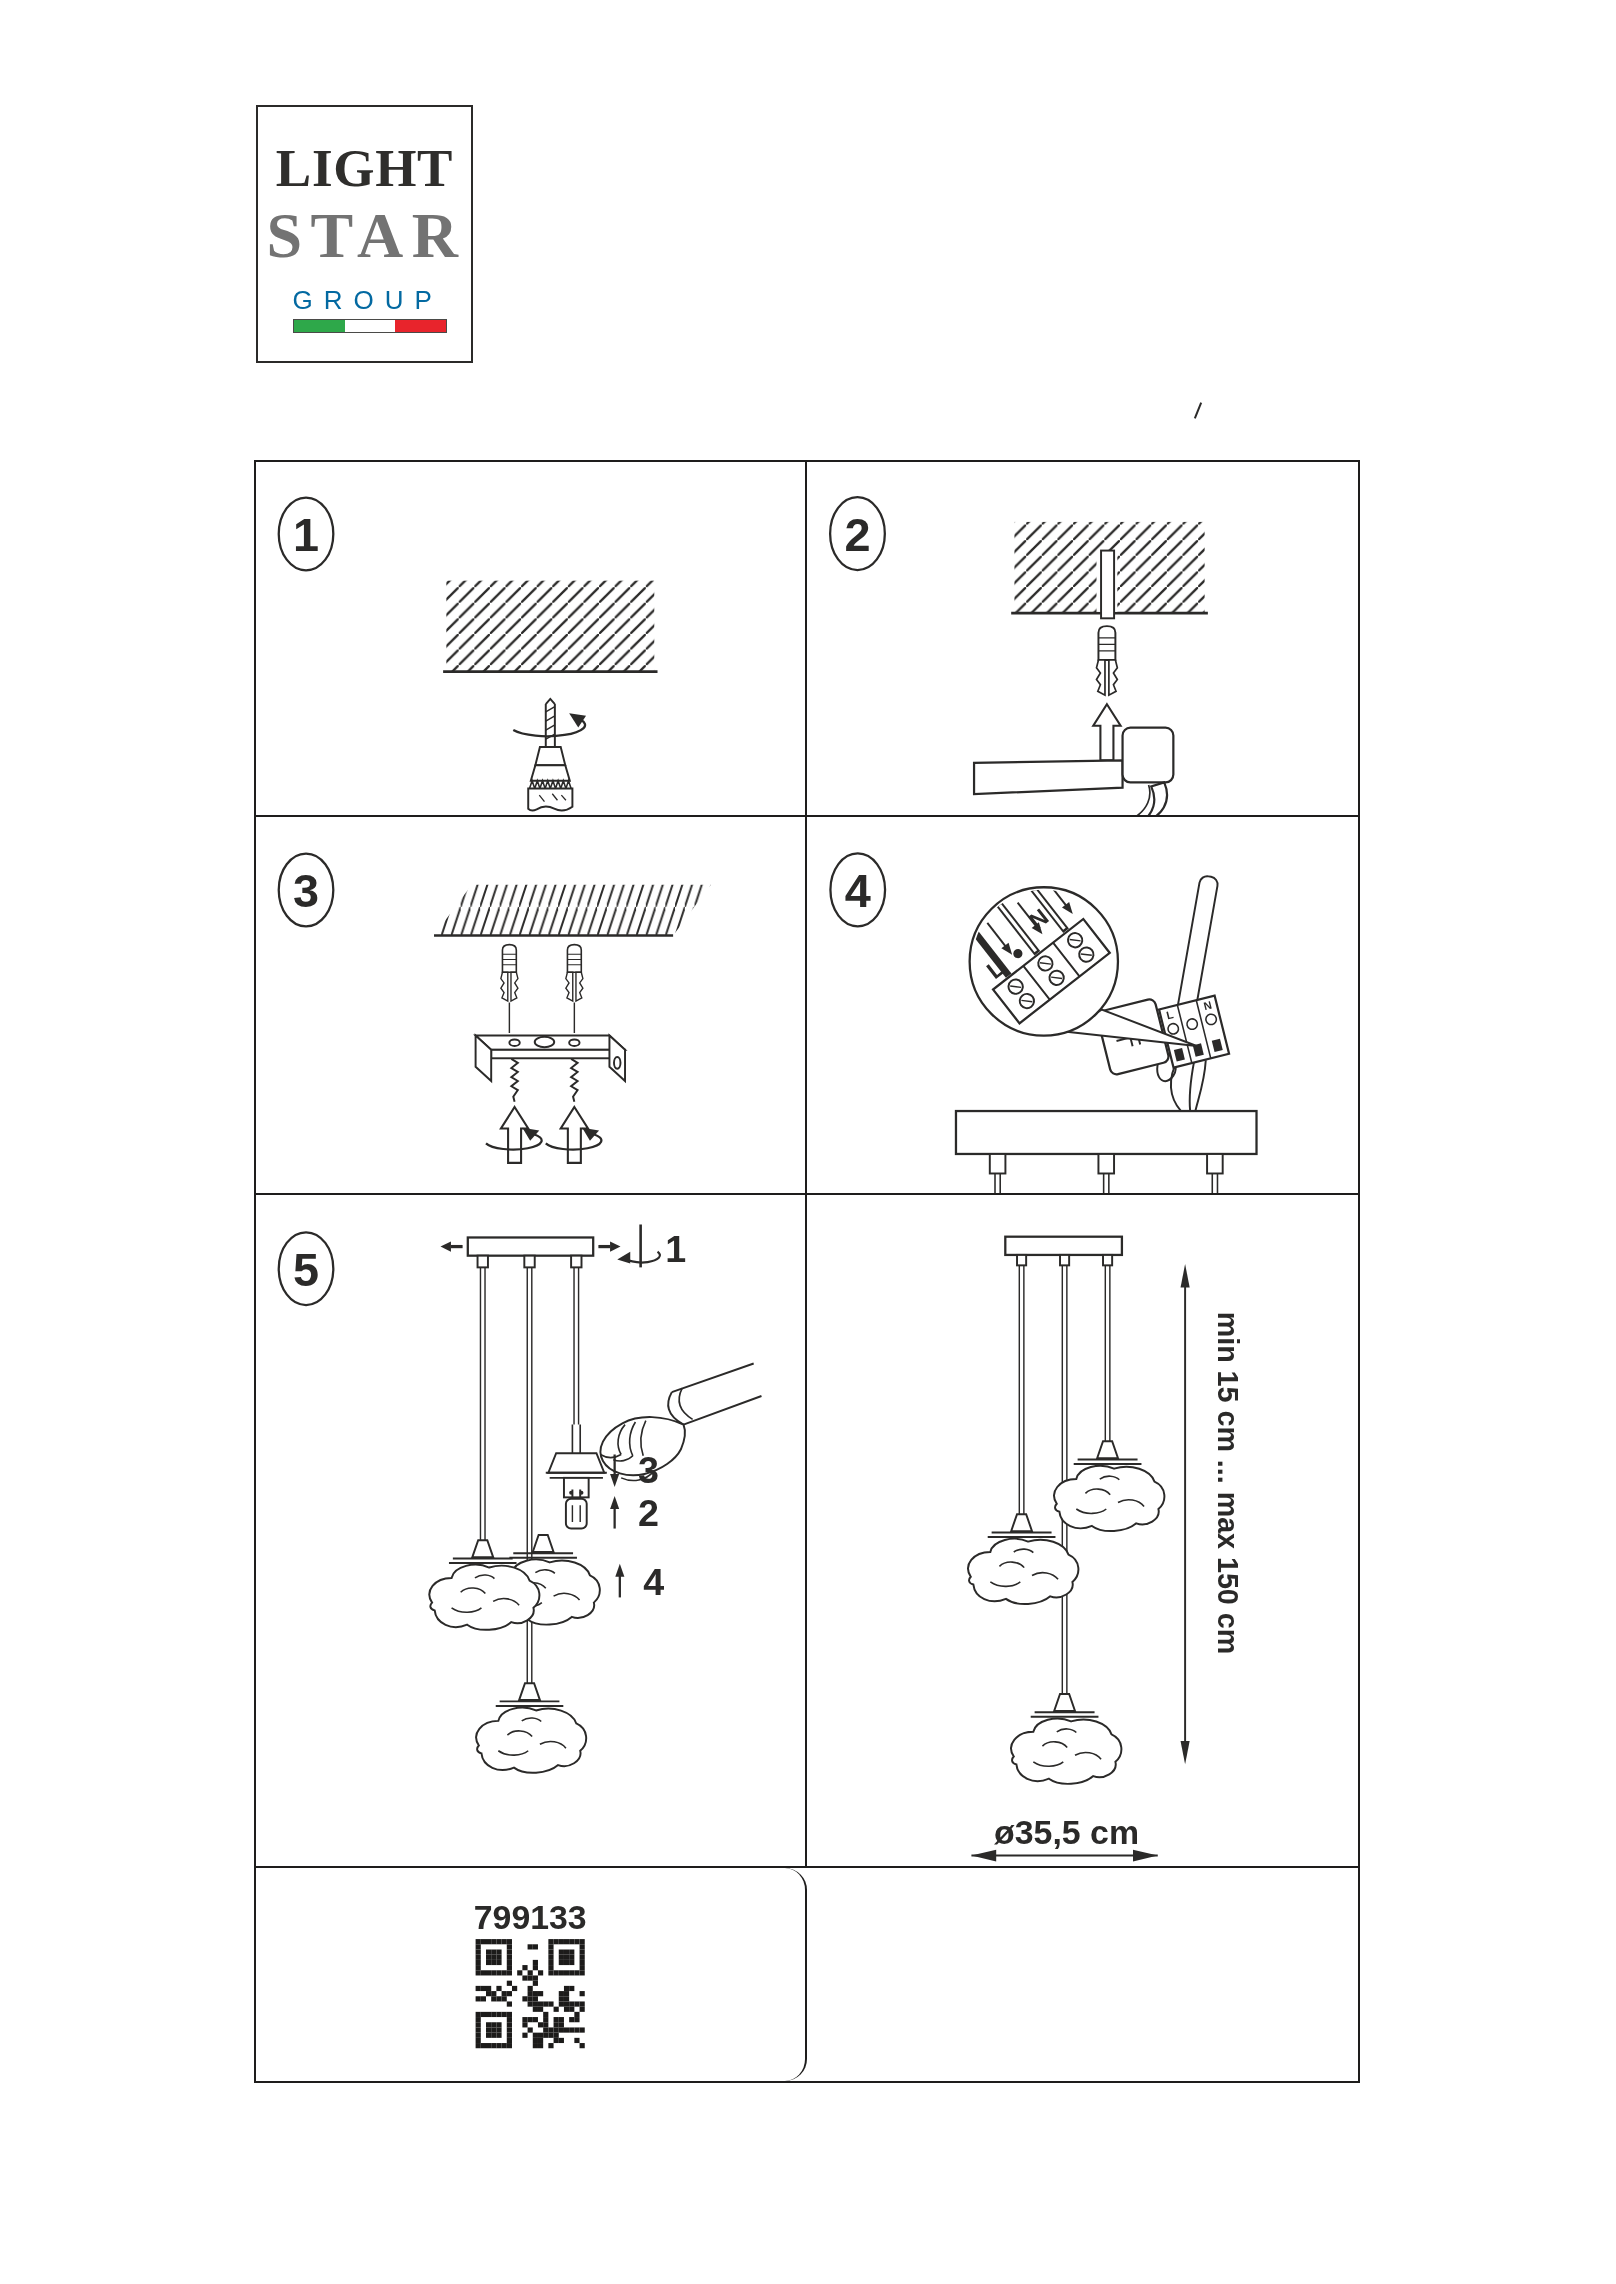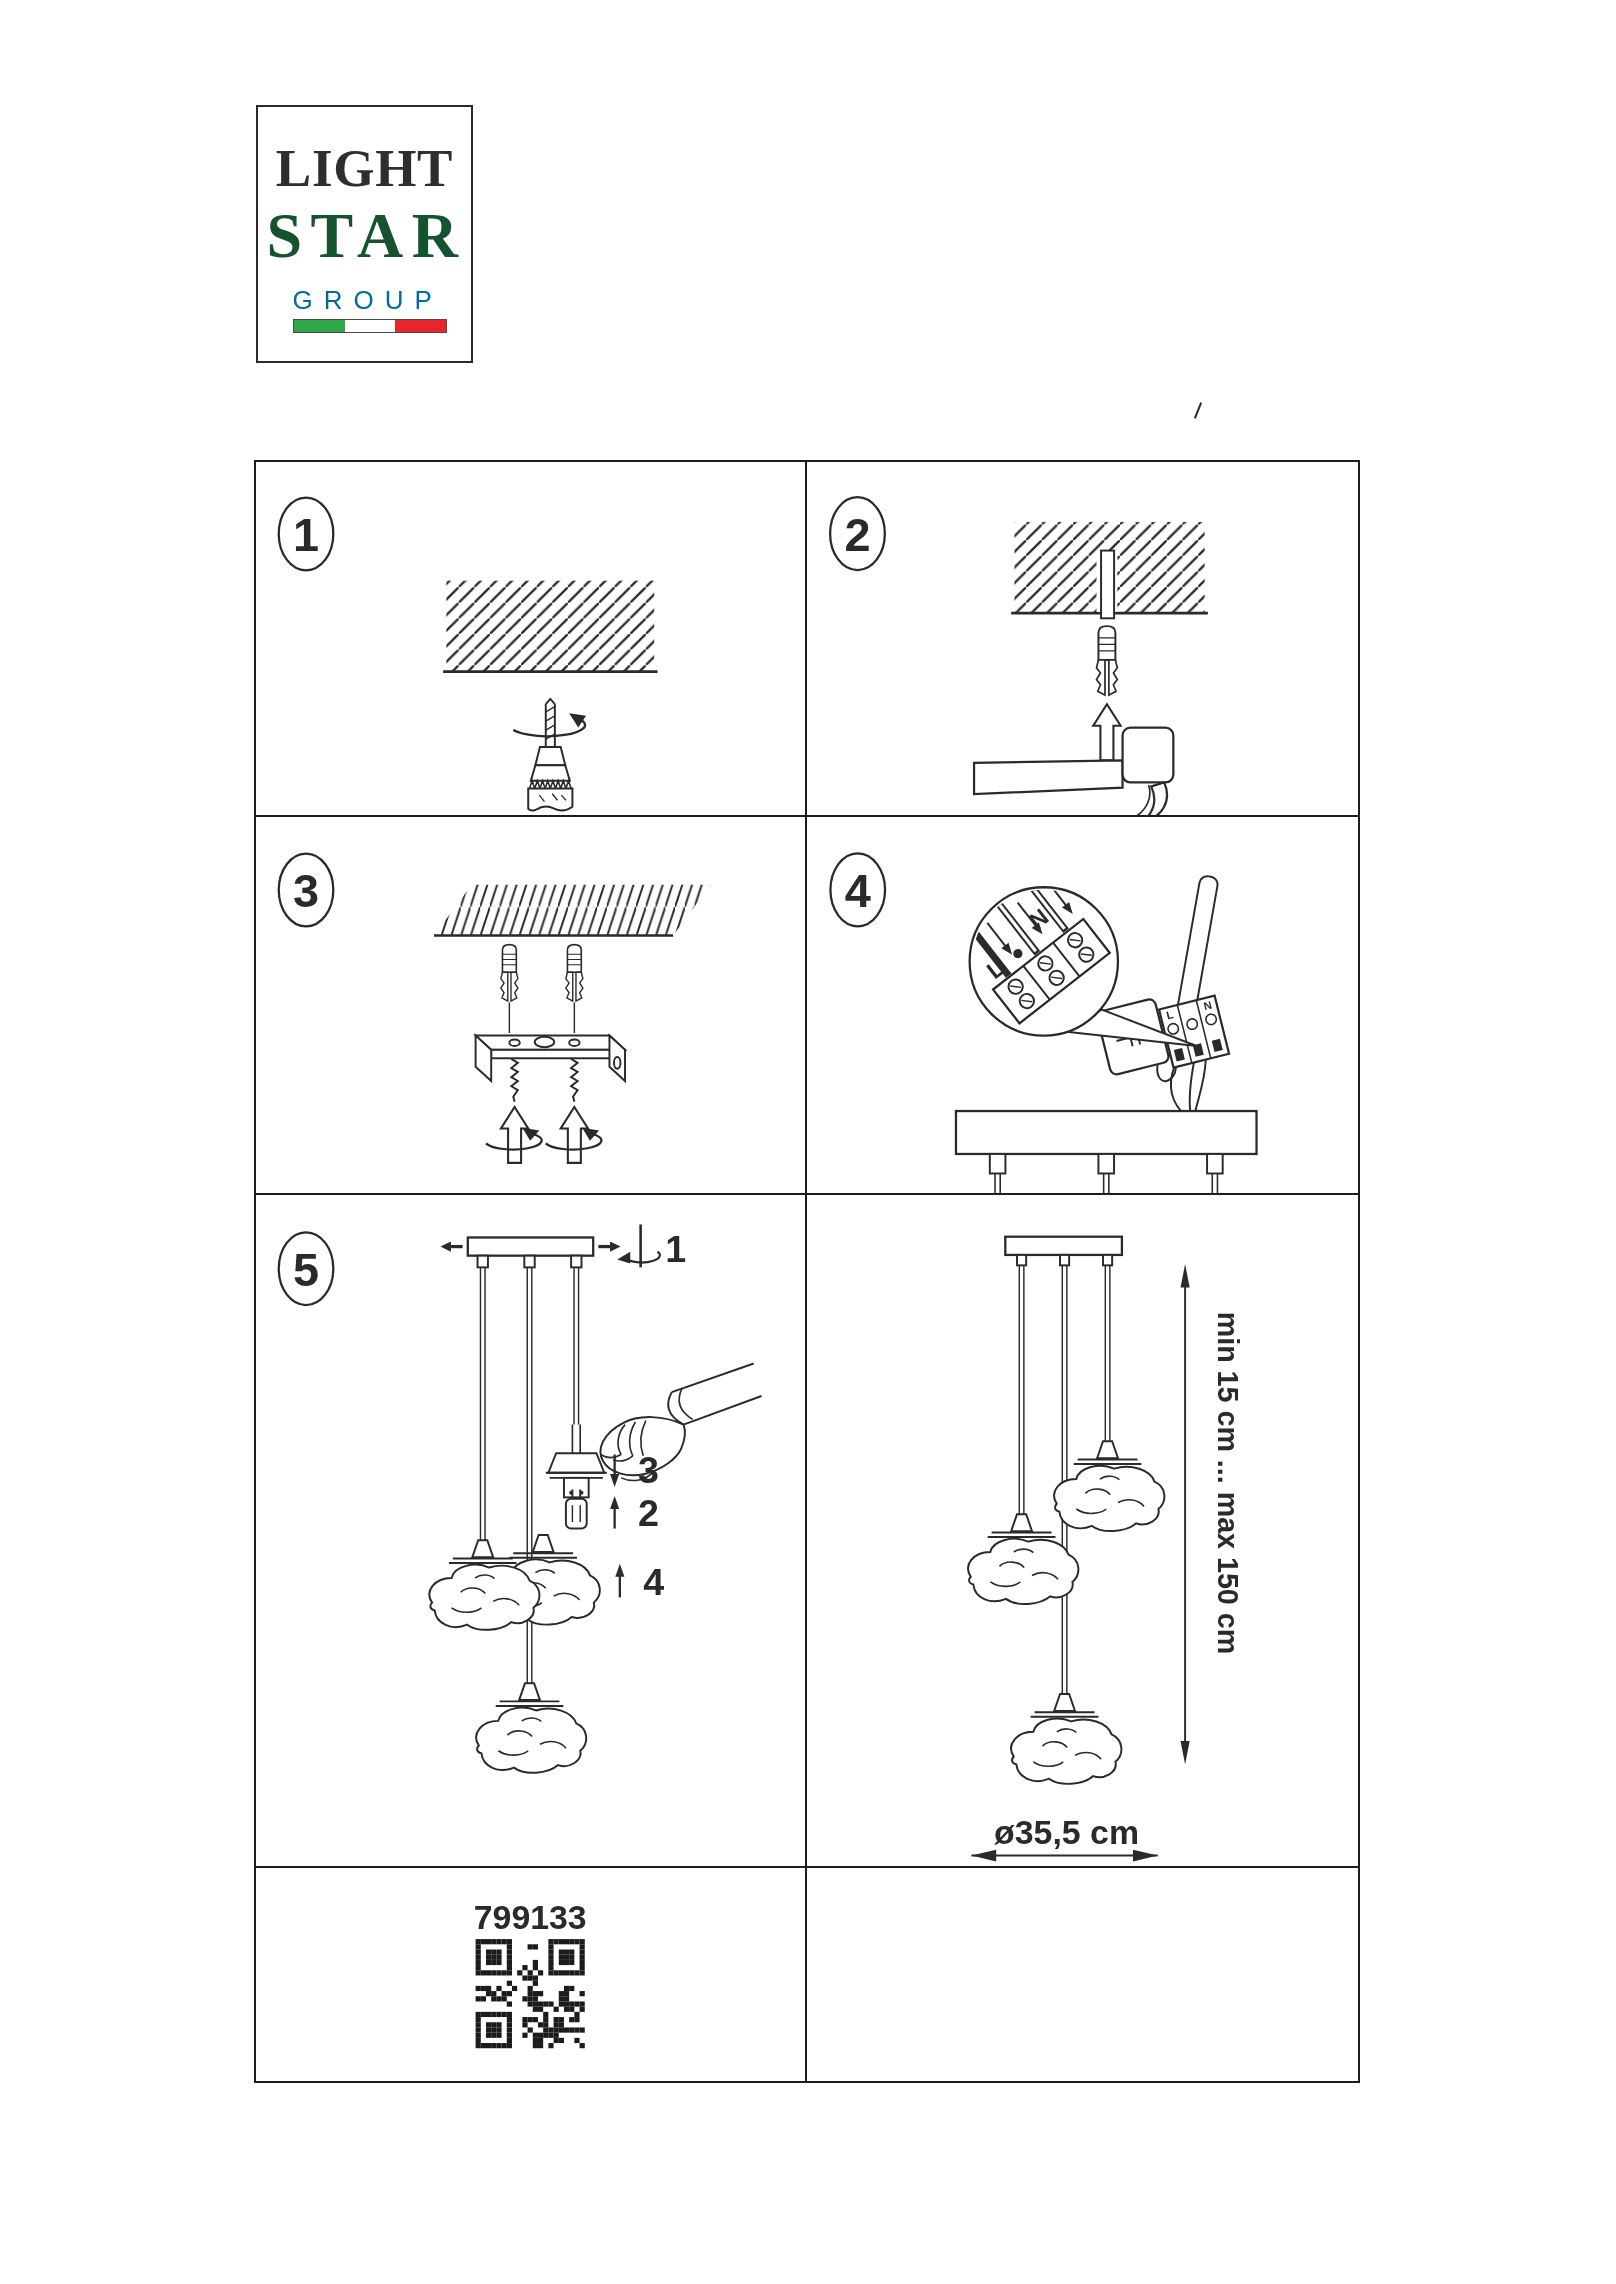--- a/index.html
+++ b/index.html
@@ -5,36 +5,36 @@
   html,body{margin:0;padding:0;background:#888;}
   .page{position:relative;width:1616px;height:2284px;background:#ffffff;
         font-family:"Liberation Sans",sans-serif;color:#2b2a29;overflow:hidden;}
   svg{display:block;}
   svg text{font-family:"Liberation Sans",sans-serif;fill:#2b2a29;}
   
   .logo{position:absolute;left:256px;top:105px;width:217px;height:258px;border:2.6px solid #2b2a29;box-sizing:border-box;background:#fff;}
   .logo .l1{position:absolute;top:29px;left:0;width:100%;text-align:center;
             font-family:"Liberation Serif",serif;font-weight:bold;font-size:53px;line-height:65px;letter-spacing:0.7px;color:#2f2e2c;}
   .logo .l2{position:absolute;top:95px;left:0;width:100%;text-align:center;
-            font-family:"Liberation Serif",serif;font-weight:bold;font-size:64px;line-height:68px;letter-spacing:8.5px;padding-left:3.9px;box-sizing:border-box;color:#14532d;}
+            font-family:"Liberation Serif",serif;font-weight:bold;font-size:64px;line-height:68px;letter-spacing:8.5px;padding-left:3.9px;box-sizing:border-box;color:#737373;}
   .logo .l3{position:absolute;top:178px;left:0;width:100%;text-align:center;
             font-size:26px;line-height:30px;letter-spacing:11px;padding-left:6.5px;box-sizing:border-box;font-weight:400;color:#0369a1;}
   .flag{position:absolute;top:212px;left:35px;width:152px;height:12.4px;border:1.3px solid #4a4a48;display:flex;box-sizing:content-box;}
   .flag div{flex:1;}
   .titleblock{position:absolute;right:257px;top:92px;text-align:right;}
   .titleblock .t-sm{font-size:49px;line-height:60px;font-weight:bold;transform:scaleX(0.92);transform-origin:100% 50%;white-space:nowrap;}
   .titleblock .t-lg{font-size:55px;line-height:63px;font-weight:bold;transform:scaleX(0.92);transform-origin:100% 50%;white-space:nowrap;}
   .gap16{height:10.4px;} .gap66{height:43px;}
   .stray{position:absolute;left:1197px;top:402px;width:2px;height:17px;background:#2b2a29;transform:rotate(22deg);}
   
   .grid{position:absolute;left:254px;top:460px;width:1106px;height:1623px;border:2.6px solid #1e1d1c;box-sizing:border-box;
         display:grid;grid-template-columns:1fr 1fr;grid-template-rows:355px 378px 673px 1fr;}
   .cell{position:relative;border-right:2px solid #1e1d1c;border-bottom:2px solid #1e1d1c;overflow:hidden;background:#fff;}
   .cell.last-col{border-right:none;}
-  .cell.last-row{border-bottom:none;}
+  .cell.last-row{border-bottom:none;border-radius:22px;}
   .cell svg{width:100%;height:100%;}
   
   .notes{padding:38px 26px 0 98px;}
   .notes div{font-size:24px;line-height:35px;transform:scaleX(0.96);transform-origin:0 50%;white-space:nowrap;}
   
   .site{position:absolute;left:0;top:2156px;width:100%;text-align:center;font-size:43px;font-weight:bold;letter-spacing:0px;}
 </style>
 </head>
 <body>
 

